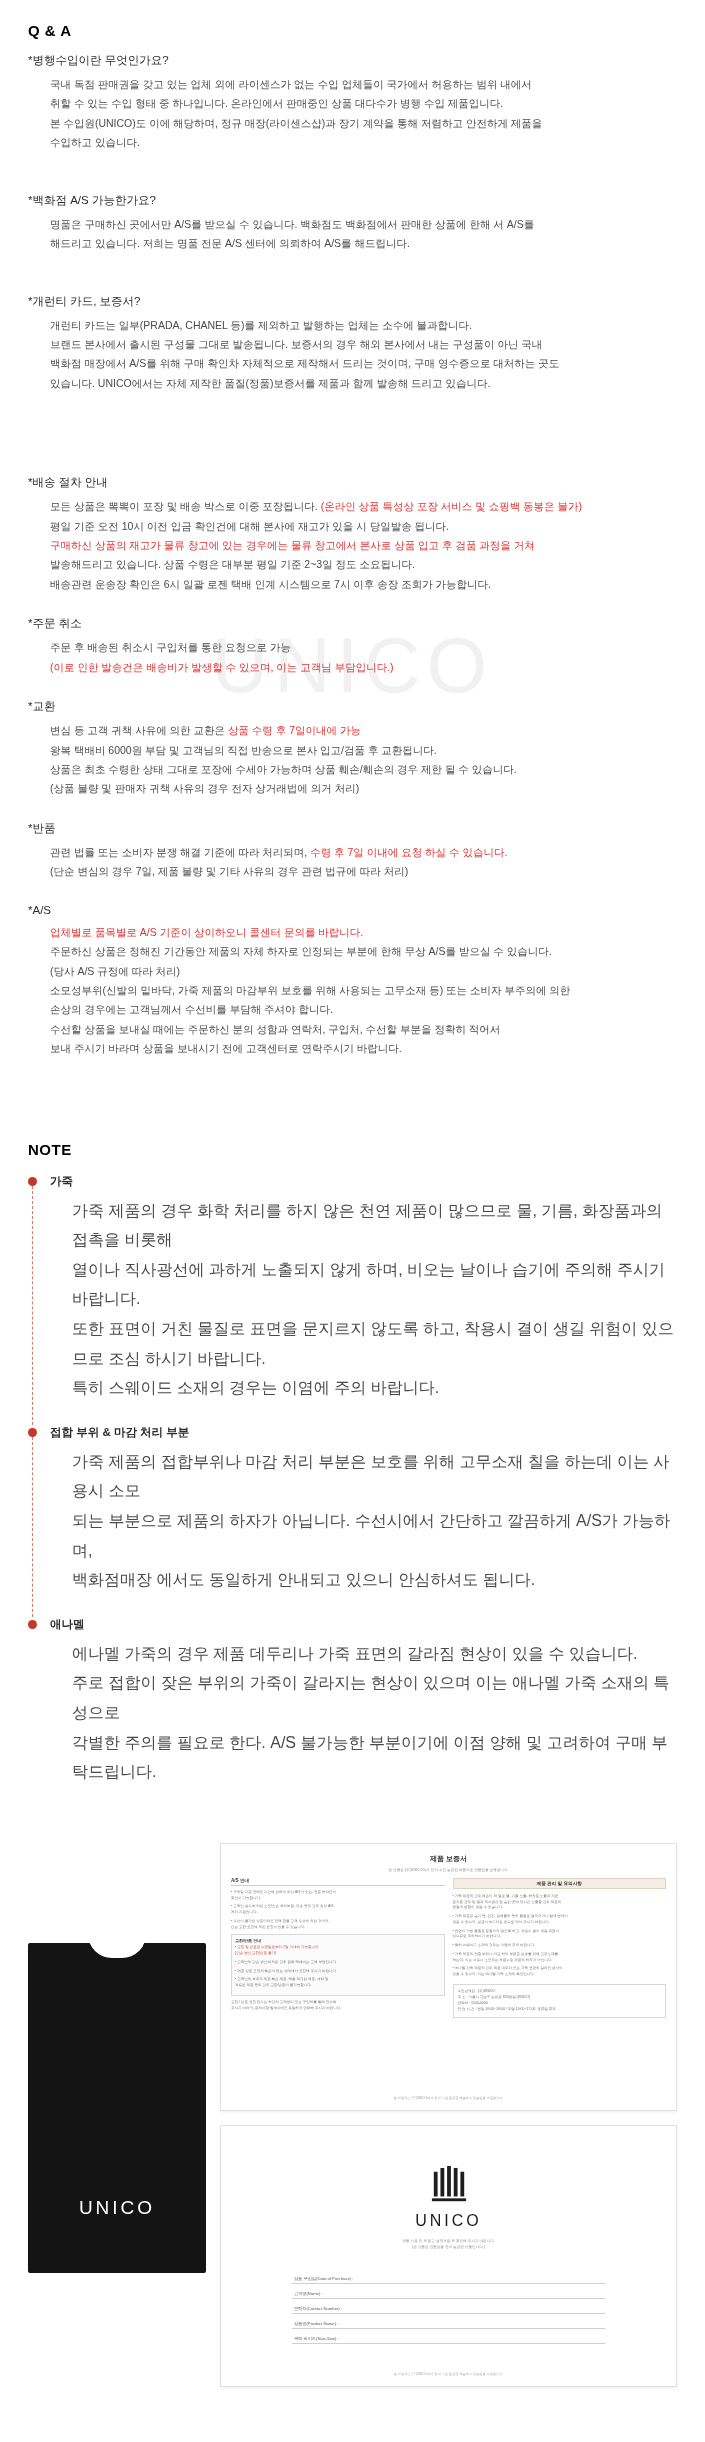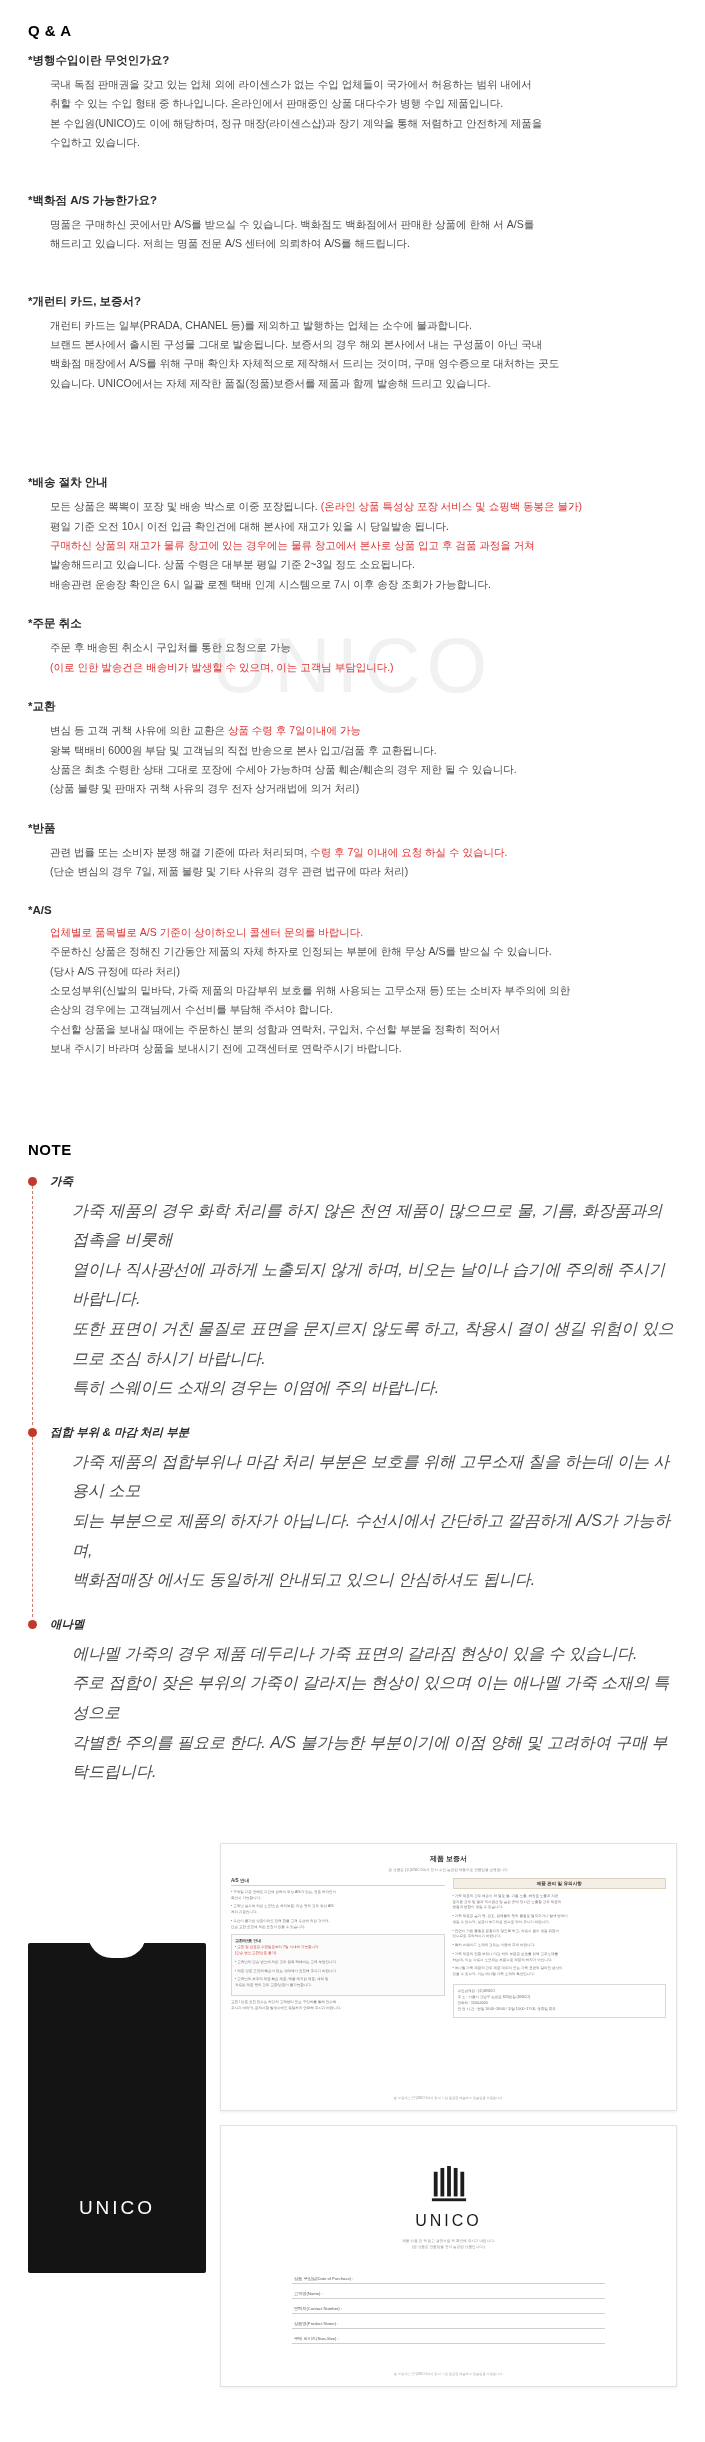--- a/index.html
+++ b/index.html
@@ -50,21 +50,21 @@
     margin: 0 0 14px 0;
     letter-spacing: 0.5px;
   }
 
   .block {
     margin-bottom: 22px;
   }
 
   .q-label {
     font-size: 11.5px;
-    font-weight: bold;
+    font-weight: normal;
     color: #2b2b2b;
     margin: 0 0 7px 0;
   }
 
   .para {
     font-size: 10.5px;
     line-height: 1.85;
     color: #4a4a4a;
     margin: 0 0 0 22px;
     white-space: pre-line;
@@ -73,21 +73,20 @@
     color: #e03131;
   }
 
   .gap-lg { height: 60px; }
   .gap-sm { height: 18px; }
 
   
   .note-list {
     position: relative;
     margin-top: 16px;
-    font-style: italic;
   }
   .note-item {
     position: relative;
     padding-left: 22px;
     margin-bottom: 22px;
   }
   .note-item:last-child { margin-bottom: 0; }
   .note-bullet {
     position: absolute;
     left: 0;

